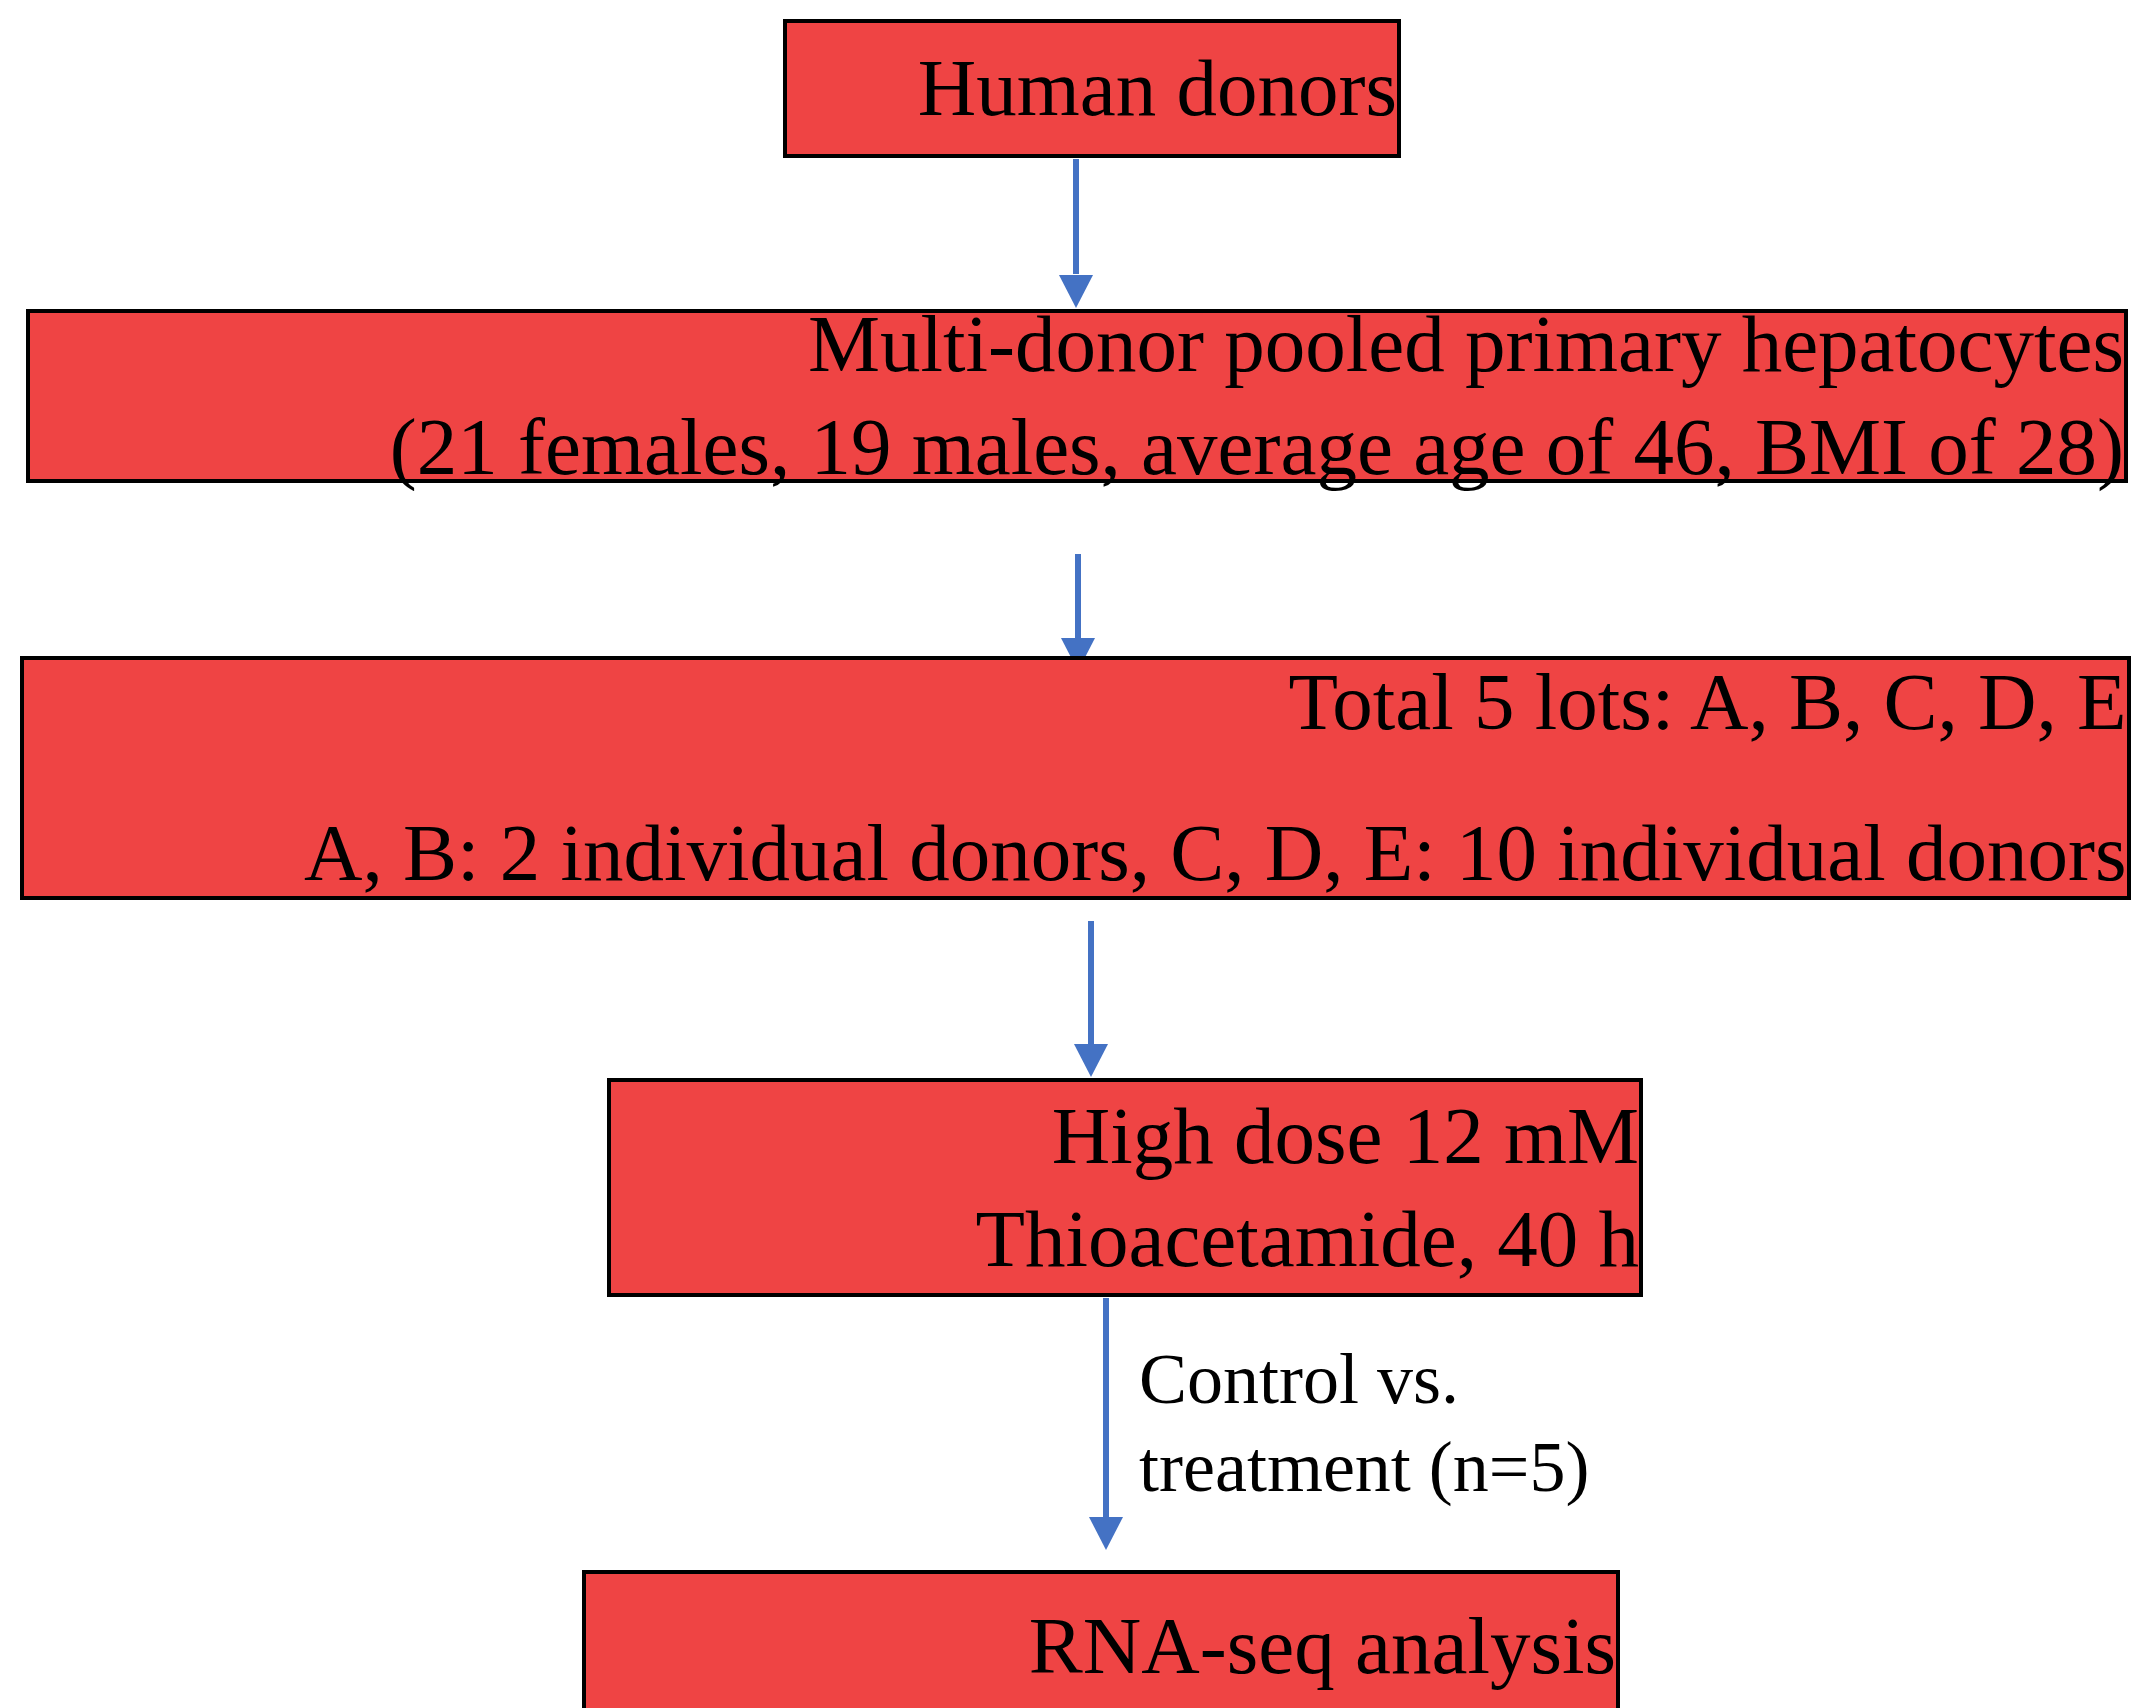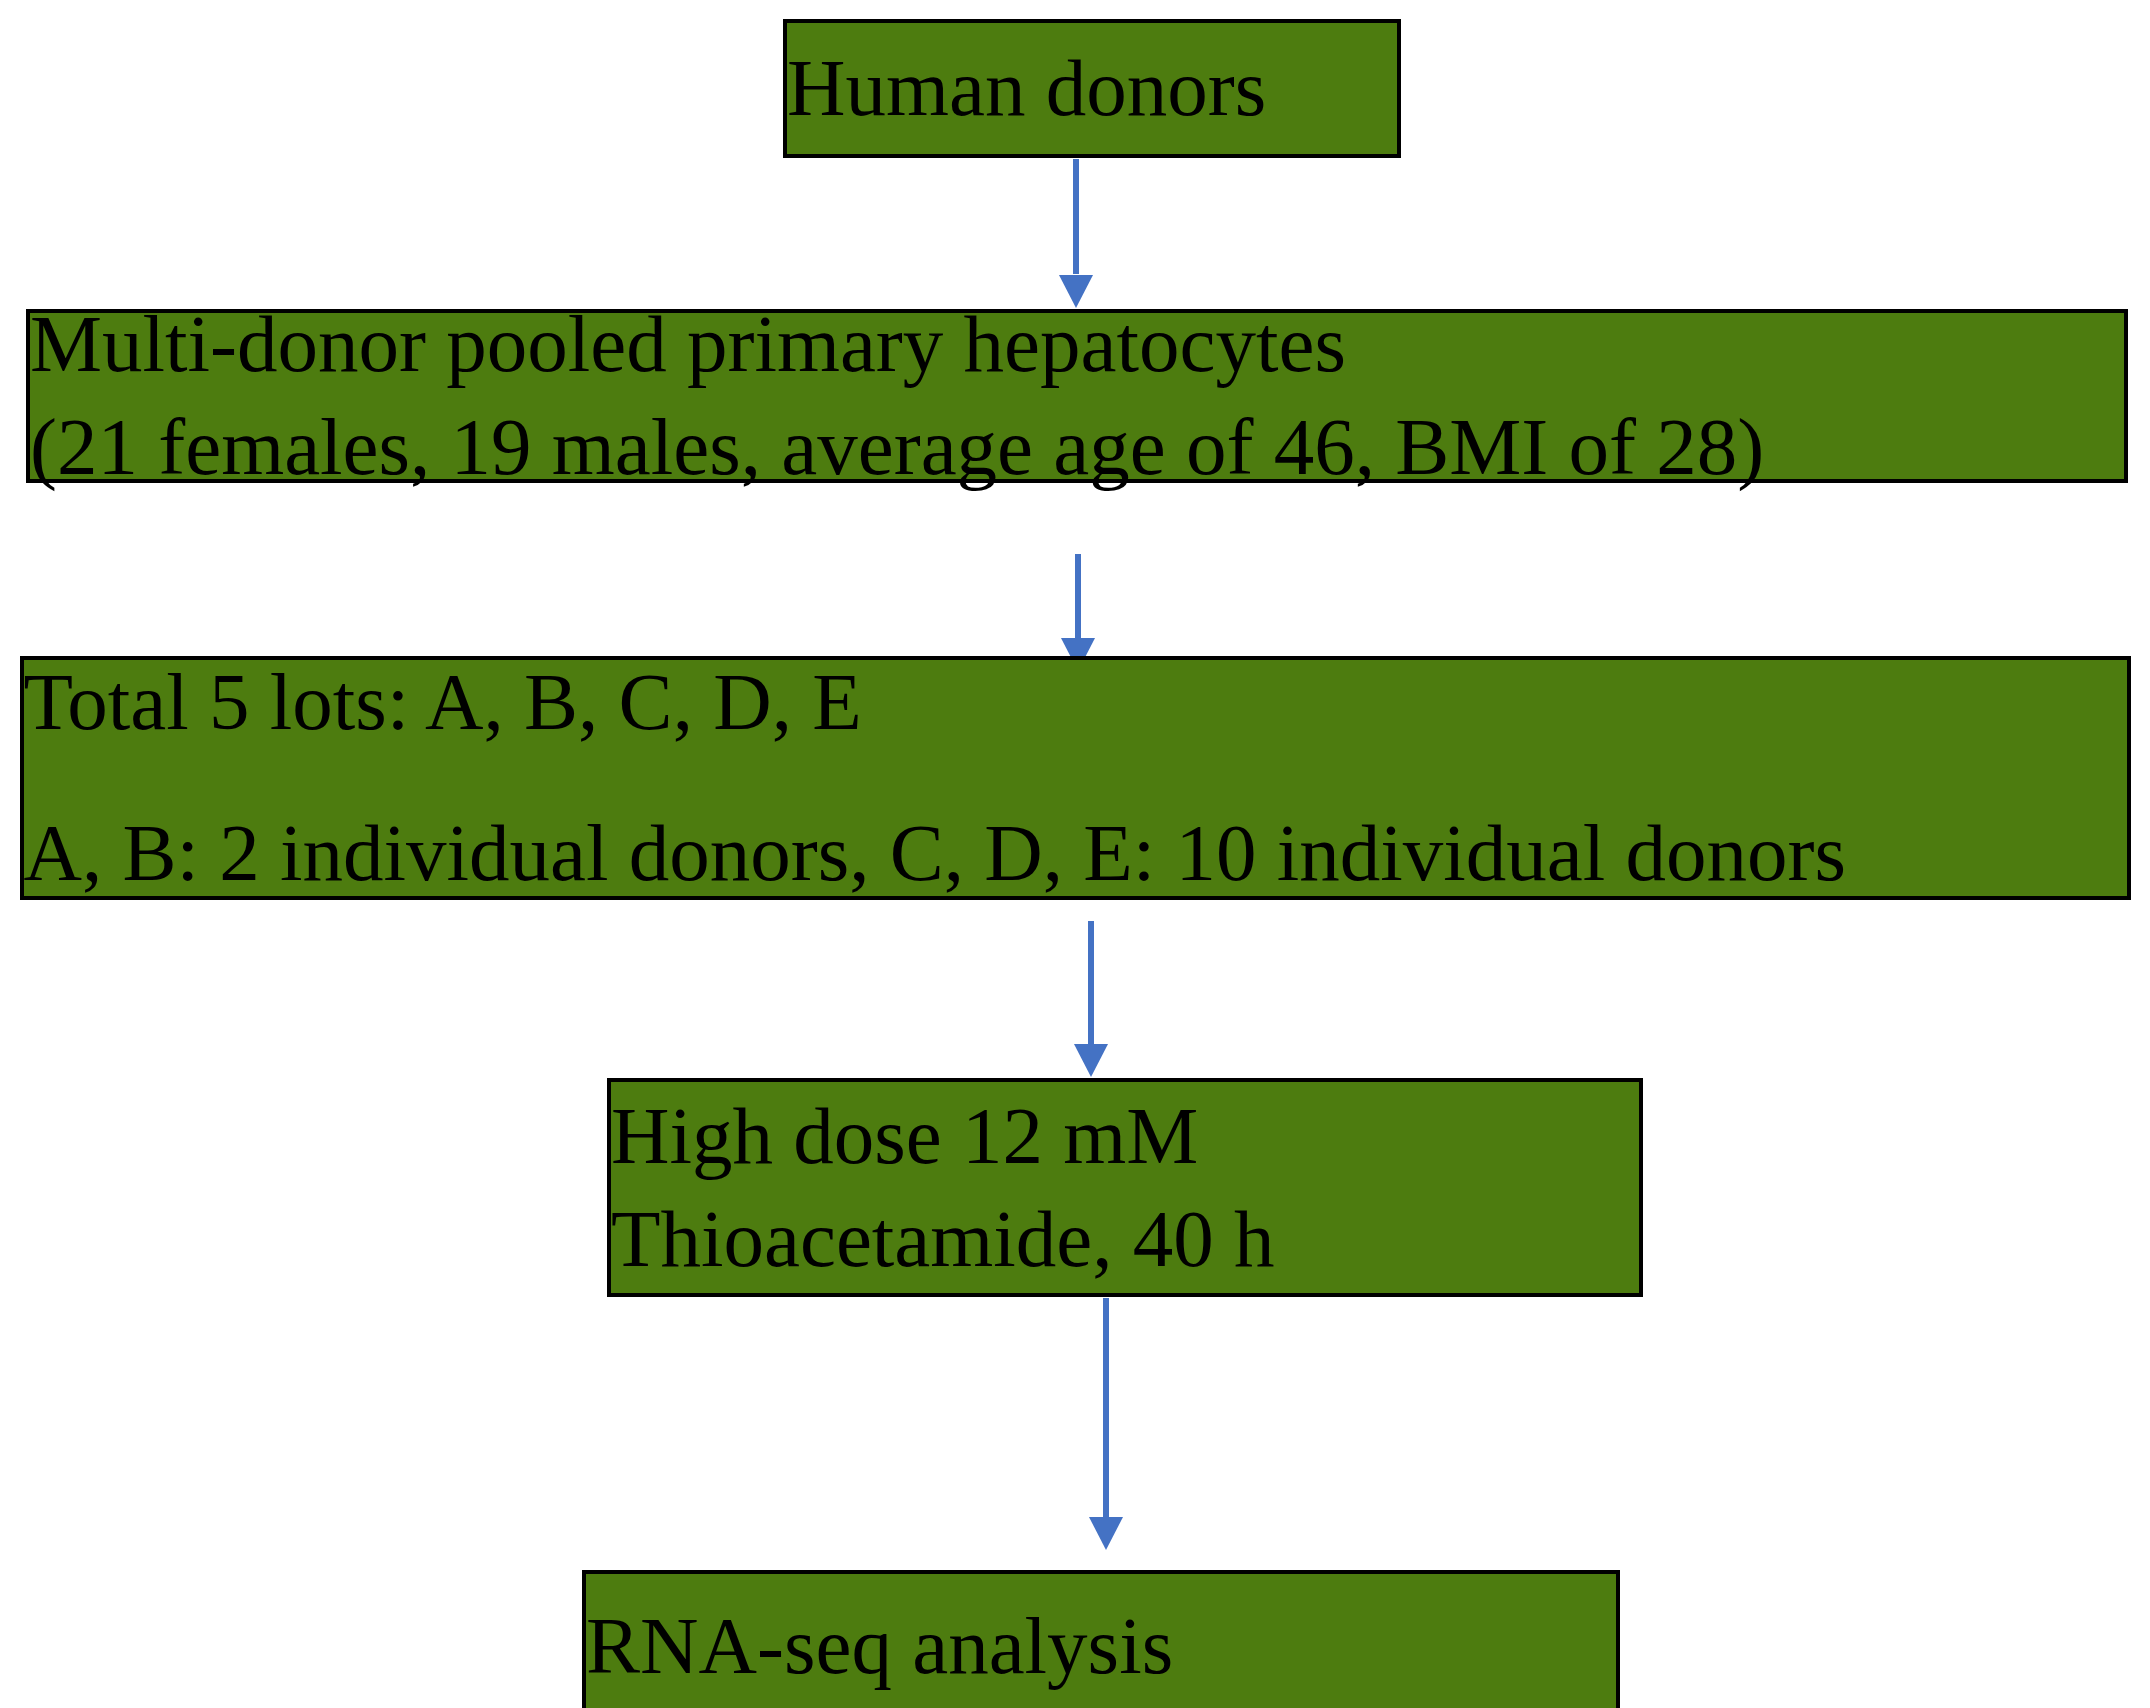--- a/index.html
+++ b/index.html
@@ -9,24 +9,24 @@
     height: 1709px;
     background: #ffffff;
     color: #000000;
     font-family: "Liberation Serif", "DejaVu Serif", serif;
     overflow: hidden;
   }
   .fbox {
     position: absolute;
     box-sizing: border-box;
     border: 4.7px solid var(--box-border-color, #000);
-    background: #4d7c0f;
+    background: #ef4444;
     display: flex;
     flex-direction: column;
-    align-items: flex-start;
+    align-items: flex-end;
     justify-content: center;
     text-align: center;
     font-size: 81px;
     line-height: 1.27;
     white-space: nowrap;
   }
   .fline { display: block; }
   .stem {
     position: absolute;
     width: 6.2px;
@@ -76,19 +76,23 @@
   <div class="stem" style="left:1088px; top:921px; height:123px;"></div>
   <div class="head" style="left:1074px; top:1044px;"></div>
 
   <div class="fbox" style="left:607px; top:1078px; width:1036px; height:219px;">
     <span class="fline">High dose 12 mM</span>
     <span class="fline">Thioacetamide, 40 h</span>
   </div>
 
   <div class="stem" style="left:1103px; top:1298px; height:219px;"></div>
   <div class="head" style="left:1089px; top:1517px;"></div>
+  <div class="alabel" style="left:1139px; top:1336px;">
+    <span class="fline">Control vs.</span>
+    <span class="fline">treatment (n=5)</span>
+  </div>
 
   <div class="fbox" style="left:582px; top:1550px; width:1038px; height:153px;margin-top:20px;">
     <span class="fline">RNA-seq analysis</span>
   </div>
 
 </div>
 
 
 </body></html>

